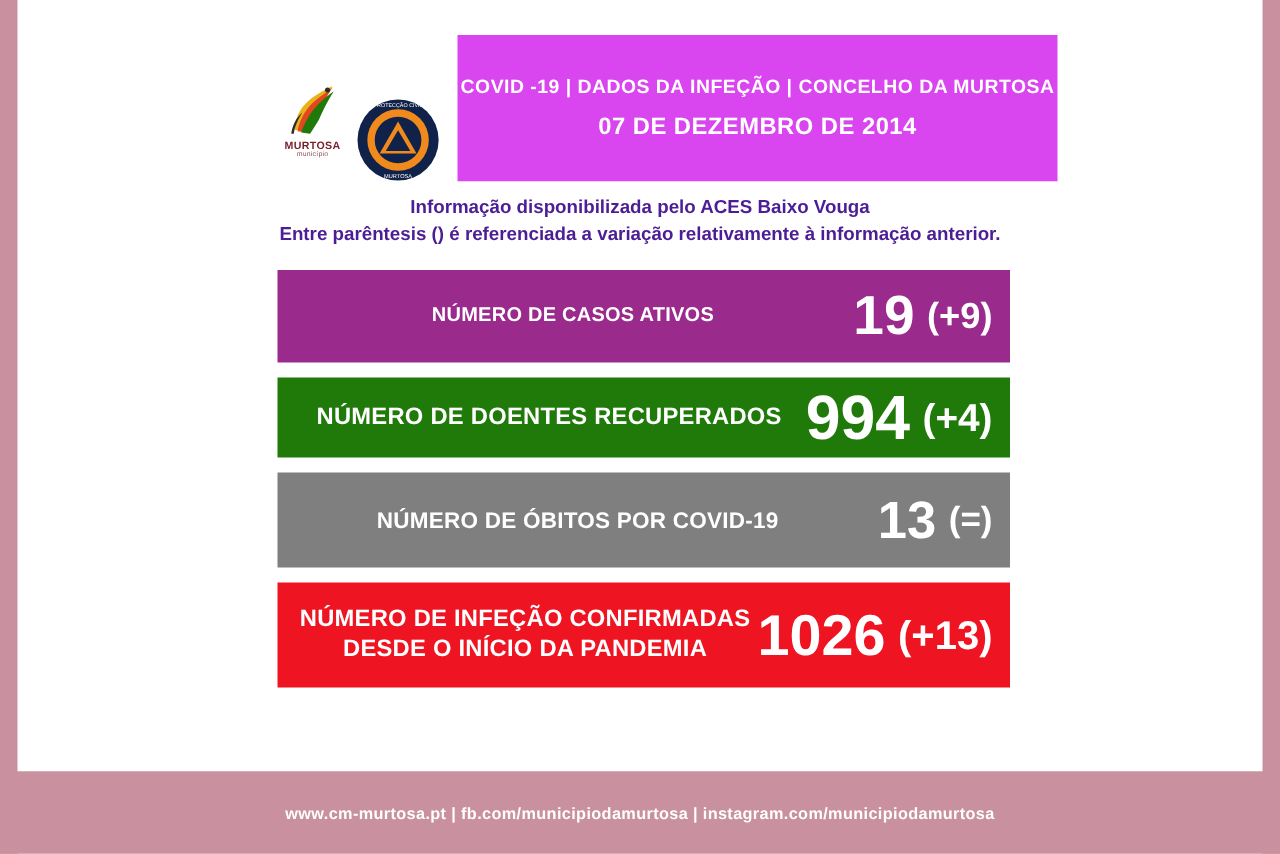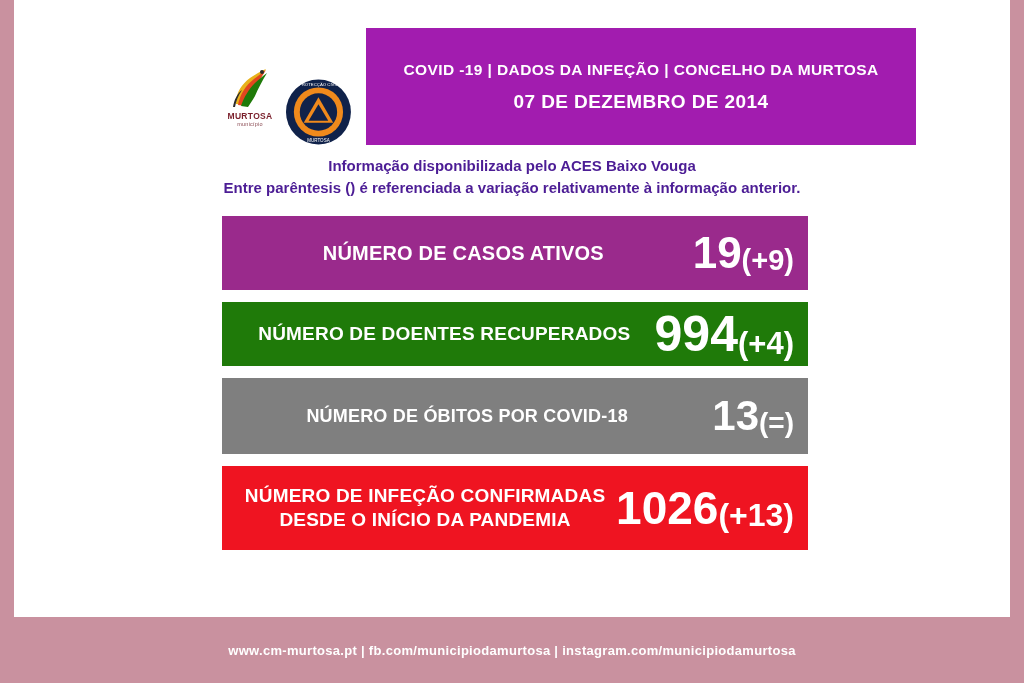--- a/index.html
+++ b/index.html
@@ -39,23 +39,23 @@
     left: 0;
     top: 0;
     width: 1024px;
     height: 150px;
   }
 
   .header-banner {
     position: absolute;
     left: 366px;
     top: 28px;
-    width: 550px;
+    width: 480px;
     height: 117px;
-    background: #a21caf;
+    background: #d946ef;
     display: flex;
     flex-direction: column;
     align-items: center;
     justify-content: center;
     color: #ffffff;
   }
   .header-line1 {
     font-size: 15.5px;
     font-weight: bold;
     letter-spacing: 0.4px;
@@ -152,37 +152,38 @@
     flex: 1 1 auto;
     text-align: center;
     font-weight: bold;
     letter-spacing: 0.2px;
     line-height: 1.25;
     padding-right: 4px;
   }
   .bar-values {
     flex: 0 0 auto;
     display: flex;
-    align-items: flex-end;
+    align-items: center;
+    gap: 10px;
   }
   .bar-number {
     font-weight: bold;
     line-height: 1;
   }
   .bar-delta {
     font-weight: bold;
     line-height: 1;
   }
 
   
   .bar-active {
     background: #9a2a8c;
     height: 74px;
   }
-  .bar-active .bar-label { font-size: 20px; }
+  .bar-active .bar-label { font-size: 16px; }
   .bar-active .bar-number { font-size: 44px; }
   .bar-active .bar-delta { font-size: 29px; }
 
   .bar-recovered {
     background: #1f7a09;
     height: 64px;
   }
   .bar-recovered .bar-label { font-size: 19px; }
   .bar-recovered .bar-number { font-size: 50px; }
   .bar-recovered .bar-delta { font-size: 31px; }
@@ -284,21 +285,21 @@
 
     <div class="bar bar-recovered">
       <div class="bar-label">NÚMERO DE DOENTES RECUPERADOS</div>
       <div class="bar-values">
         <span class="bar-number">994</span>
         <span class="bar-delta">(+4)</span>
       </div>
     </div>
 
     <div class="bar bar-deaths">
-      <div class="bar-label">NÚMERO DE ÓBITOS POR COVID-18</div>
+      <div class="bar-label">NÚMERO DE ÓBITOS POR COVID-19</div>
       <div class="bar-values">
         <span class="bar-number">13</span>
         <span class="bar-delta">(=)</span>
       </div>
     </div>
 
     <div class="bar bar-total">
       <div class="bar-label">
         <div>NÚMERO DE INFEÇÃO CONFIRMADAS</div>
         <div>DESDE O INÍCIO DA PANDEMIA</div>

